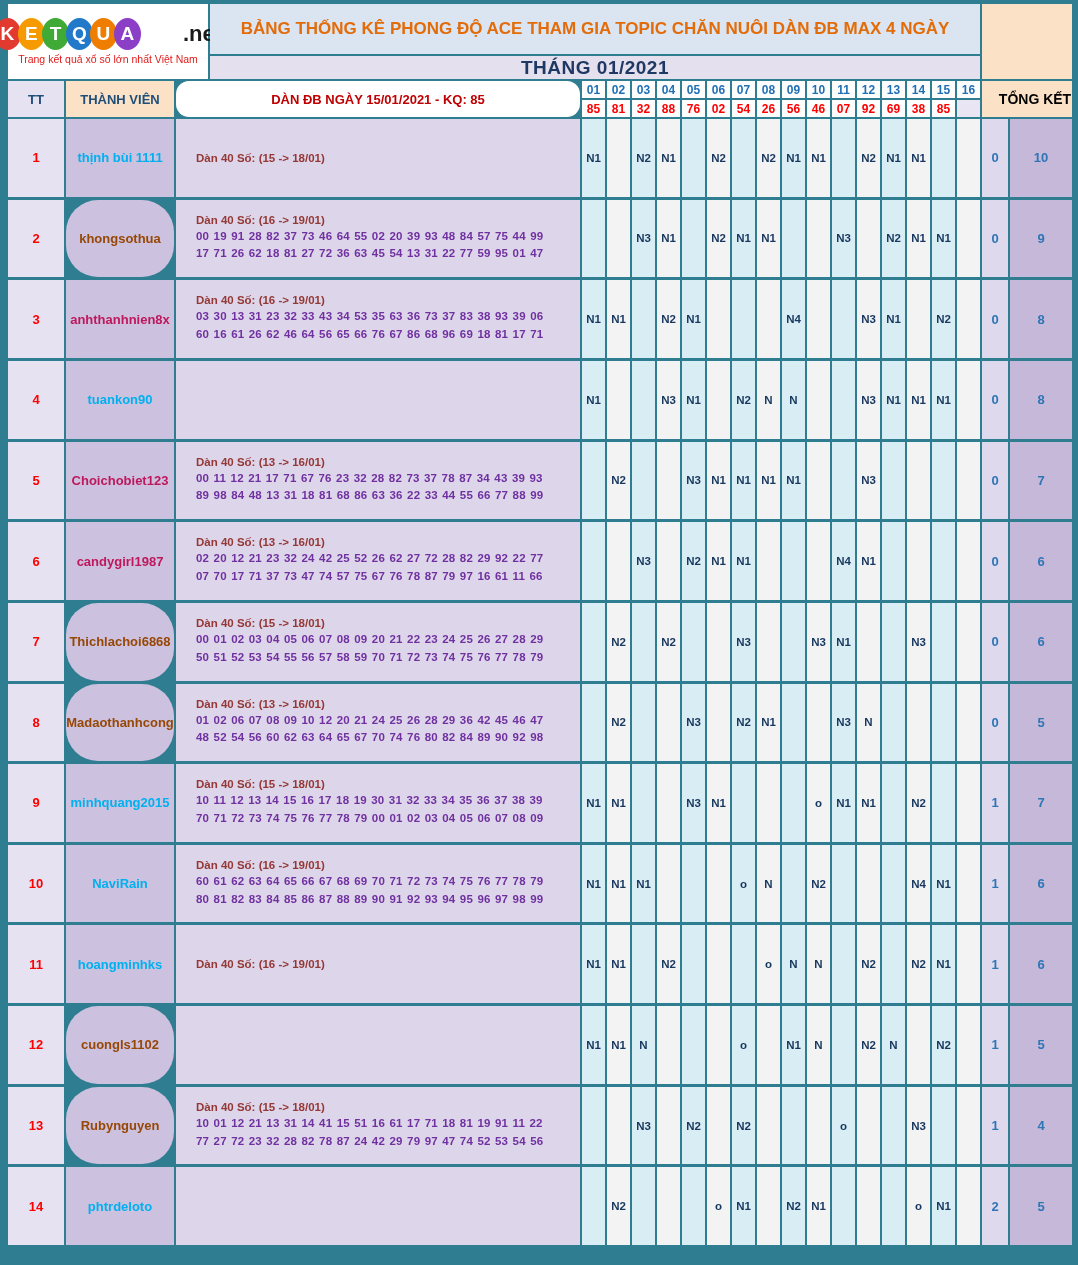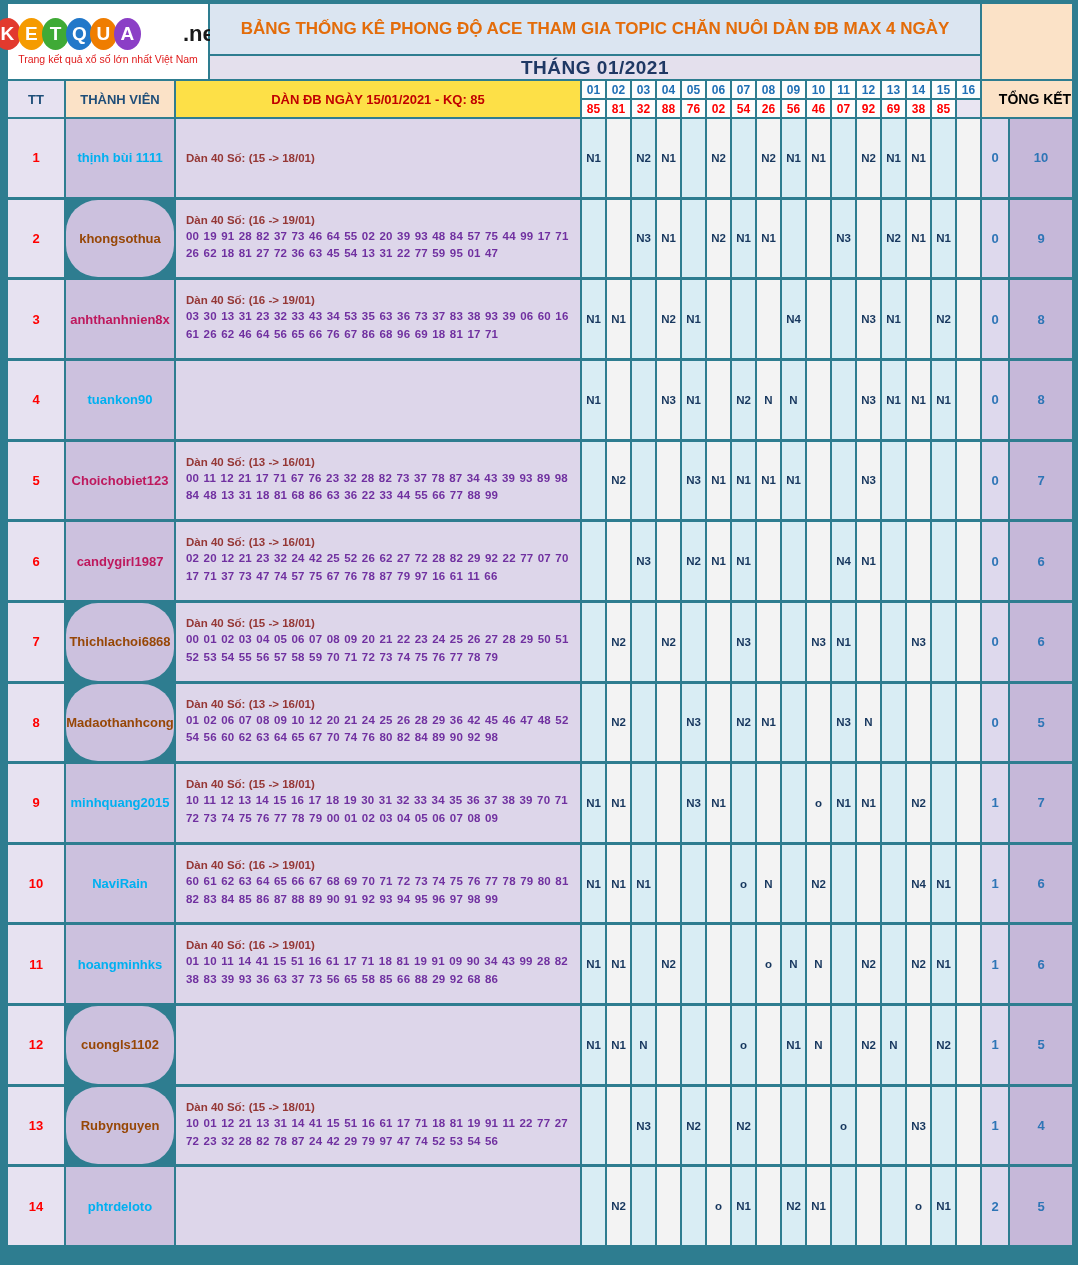--- a/index.html
+++ b/index.html
@@ -22,39 +22,39 @@
   .banner-month{ flex:1; background:#e4e0ed; display:flex; align-items:center; justify-content:center;
     color:#1f3864; font-weight:bold; font-size:19px; letter-spacing:.5px; }
   .top-right{ width:90px; background:#fbe2c7; }
   
   .grid{ display:grid; grid-template-columns:56px 108px 404px repeat(16,23px) 26px 62px; column-gap:2px; }
   
   .thead{ height:36px; }
   .hc{ display:flex; align-items:center; justify-content:center; font-weight:bold; font-size:13px; }
   .h-tt{ background:#e7e2f1; color:#1f4e79; }
   .h-member{ background:#fbe2c7; color:#1f4e79; }
-  .h-dan{ background:#fde047; color:#c00000; }
+  .h-dan{ background:#ffffff; color:#c00000;border-radius:13px; }
   .day-head{ display:flex; flex-direction:column; row-gap:2px; background:#2e7d90;border-radius:11px; }
   .dh-num{ flex:1; background:#fdfdfd; color:#1f6fb5; font-weight:bold; font-size:12px;
     display:flex; align-items:center; justify-content:center; }
   .dh-res{ flex:1; background:#fdfdfd; color:#ff0000; font-weight:bold; font-size:12px;
     display:flex; align-items:center; justify-content:center; }
   .dh-res.empty{ background:#e9e5f2; }
   .h-total{ grid-column:span 2; background:#fbe2c7; color:#000000; font-size:14px;padding-left:16px; }
   
   .tbody{ flex:1; display:grid; grid-auto-rows:1fr; row-gap:3px; }
   .trow{ height:100%; }
   .c{ display:flex; align-items:center; justify-content:center; overflow:hidden; }
   .c-tt{ background:#e7e2f1; color:#ff0000; font-weight:bold; font-size:13px; }
   .c-member{ background:#ccc1de; font-weight:bold; font-size:13px; }
   .c-member.cyan{ color:#00b0f0; }
   .c-member.brown{ color:#974706;border-radius:32px; }
   .c-member.dark{ color:#be185d; }
   .c-dan{ background:#ddd6ea; flex-direction:column; align-items:flex-start; justify-content:center;
-    padding:4px 10px; row-gap:2px; }
+    padding:4px 20px; row-gap:2px; }
   .dan-title{ color:#953735; font-weight:bold; font-size:11.5px; }
   .dan-nums{ color:#7030a0; font-weight:bold; font-size:11.5px; line-height:1.55; letter-spacing:.2px; word-spacing:1px; }
   .c-day{ color:#17375e; font-weight:bold; font-size:11.5px; }
   .c-day.tint{ background:#d9edf4; }
   .c-day.plain{ background:#f3f3f3; }
   .c-streak{ background:#ded9ed; color:#2e75b6; font-weight:bold; font-size:13px; }
   .c-total{ background:#c6b8d9; color:#2e75b6; font-weight:bold; font-size:13px; }
 </style>
 </head>
 <body>
@@ -390,21 +390,20 @@
         <div class="c c-day tint">N1</div>
         <div class="c c-day plain"></div>
         <div class="c c-streak">1</div>
         <div class="c c-total">6</div>
       </div>
       <div class="grid trow">
     <div class="c c-tt">11</div>
     <div class="c c-member cyan">hoangminhks</div>
     <div class="c c-dan">
       <div class="dan-title">Dàn 40 Số: (16 -&gt; 19/01)</div>
-      <div class="dan-nums">01 10 11 14 41 15 51 16 61 17 71 18 81 19 91 09 90 34 43 99 28 82 38 83 39 93 36 63 37 73 56 65 58 85 66 88 29 92 68 86</div>
     </div>
   <div class="c c-day tint">N1</div>
         <div class="c c-day plain">N1</div>
         <div class="c c-day tint"></div>
         <div class="c c-day plain">N2</div>
         <div class="c c-day tint"></div>
         <div class="c c-day plain"></div>
         <div class="c c-day tint"></div>
         <div class="c c-day plain">o</div>
         <div class="c c-day tint">N</div>

